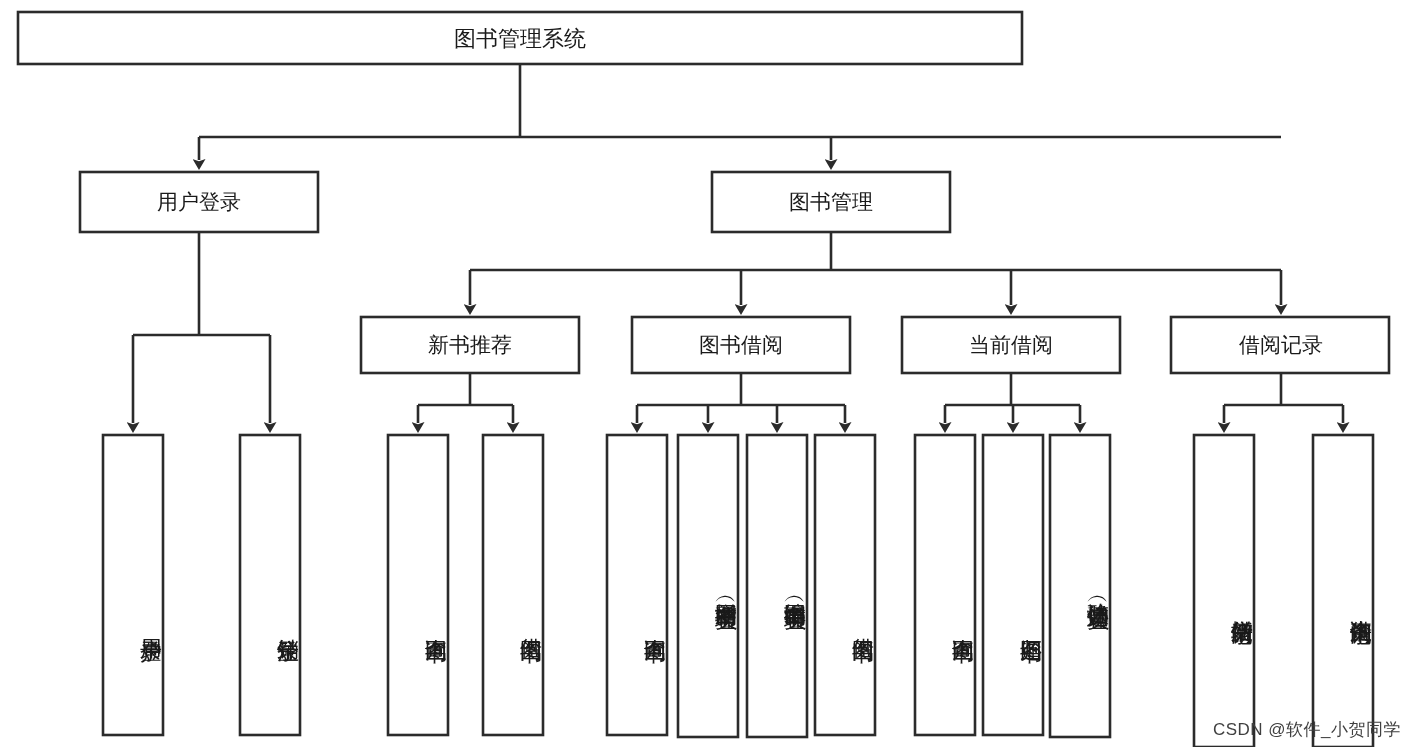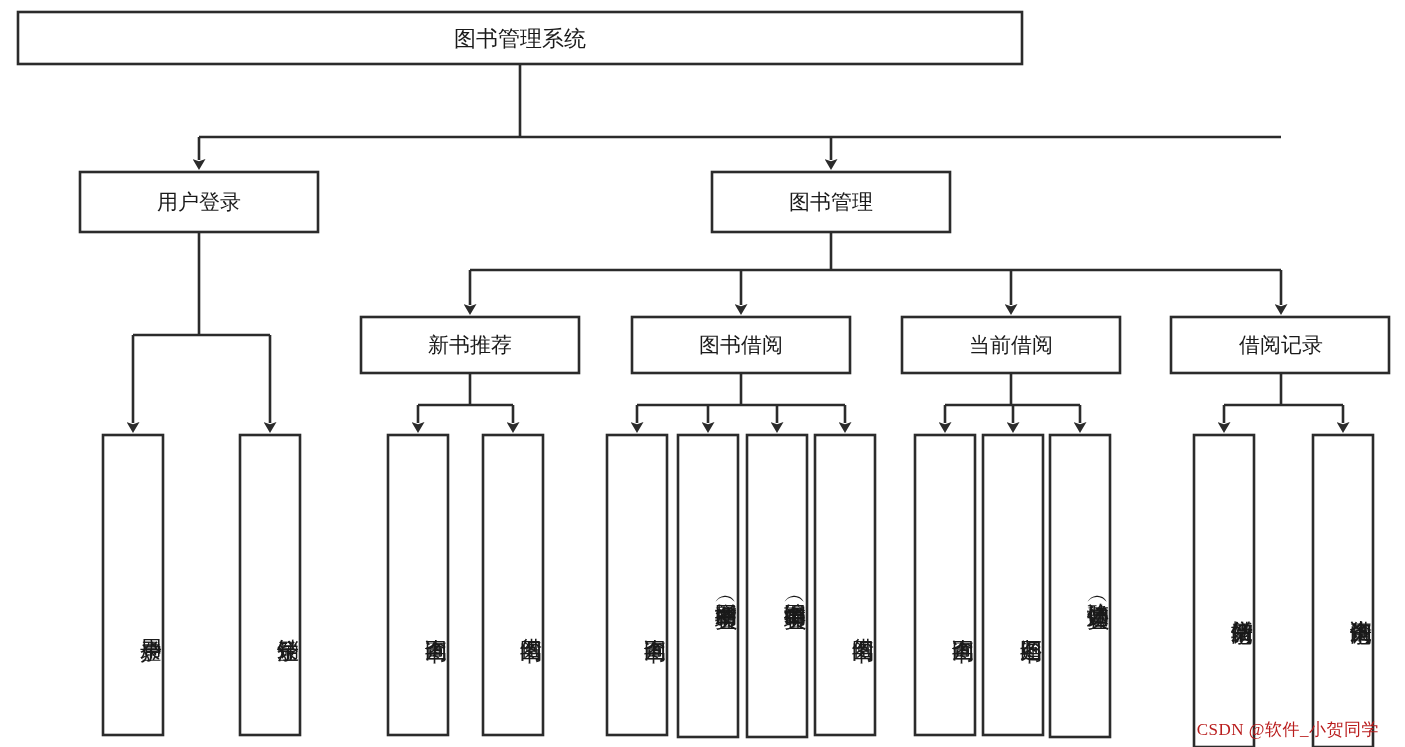--- a/index.html
+++ b/index.html
@@ -61,25 +61,25 @@
     text-orientation: upright;
     letter-spacing: 1px;
     white-space: nowrap;
     display: flex;
     align-items: flex-start;
     justify-content: center;
     pointer-events: none;
   }
   .watermark {
     position: absolute;
-    right: 26px;
+    right: 4px;
     bottom: 6px;
-    font-family: Liberation Serif, serif;
+    font-family: Liberation Sans, sans-serif;
     font-size: 17px;
-    color: #b91c1c;
+    color: #404040;
     letter-spacing: 0.5px;
     white-space: nowrap;
   }
 </style>
 </head>
 <body>
 
 <div id="stage">
 
   <svg id="diagram" viewBox="0 0 1405 747">

